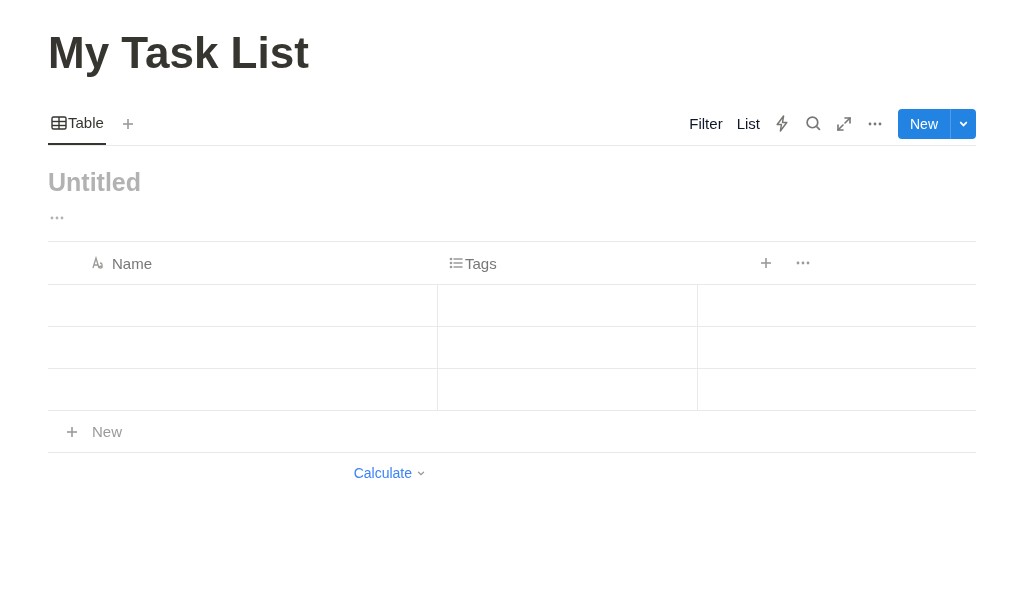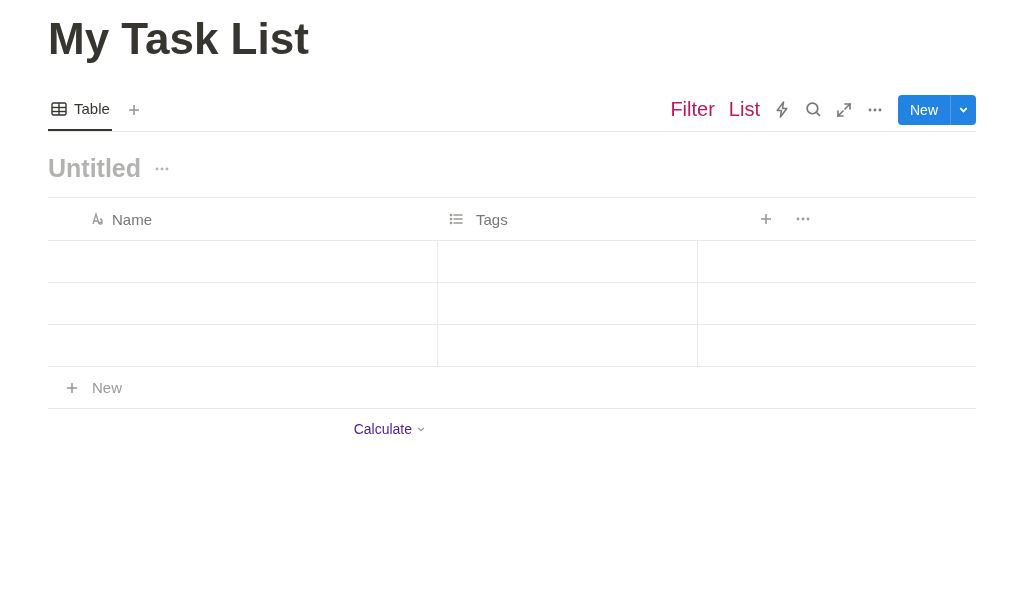--- a/index.html
+++ b/index.html
@@ -9,21 +9,21 @@
     }
     body {
       font-family: -apple-system, BlinkMacSystemFont, "Segoe UI", Helvetica, Arial, sans-serif;
       background: #ffffff;
       color: #37352f;
       width: 1024px;
       height: 614px;
       padding: 0;
     }
     .container {
-      padding: 14px 48px 0 48px;
+      padding: 28px 48px 0 48px;
     }
     .page-title {
       font-size: 44px;
       font-weight: 700;
       color: #37352f;
       margin-bottom: 24px;
     }
     .view-bar {
       display: flex;
       align-items: center;
@@ -33,43 +33,43 @@
     }
     .view-tabs {
       display: flex;
       align-items: center;
       gap: 14px;
       height: 100%;
     }
     .view-tab {
       display: flex;
       align-items: center;
-      gap: 6px;
+      gap: 0;
       height: 100%;
       font-size: 15px;
       font-weight: 500;
       color: #37352f;
       border-bottom: 2px solid #37352f;
       padding: 0 2px;
       cursor: pointer;
     }
     .add-tab {
       color: #9b9a97;
       cursor: pointer;
       display: flex;
       align-items: center;
     }
     .view-actions {
       display: flex;
       align-items: center;
       gap: 14px;
     }
     .view-action-text {
-      font-size: 20px;
-      color: #be185d;
+      font-size: 15px;
+      color: #0f172a;
       cursor: pointer;
     }
     .view-action-icon {
       color: #787774;
       cursor: pointer;
       display: flex;
       align-items: center;
       justify-content: center;
     }
     .new-button {
@@ -95,24 +95,25 @@
       color: #ffffff;
       padding: 0 7px;
       display: flex;
       align-items: center;
       cursor: pointer;
       border: none;
       border-left: 1px solid rgba(255,255,255,0.2);
     }
     .db-header {
       display: flex;
-      align-items: center;
+      align-items: flex-start;
       gap: 12px;
       margin-top: 22px;
       margin-bottom: 14px;
+      flex-direction: column;
     }
     .db-title {
       font-size: 25px;
       font-weight: 700;
       color: #b2b2b0;
     }
     .db-more {
       color: #b2b2b0;
       cursor: pointer;
     }
@@ -133,21 +134,21 @@
       gap: 8px;
       padding-left: 40px;
       color: #787774;
       font-size: 15px;
       cursor: pointer;
     }
     .col-tags {
       width: 260px;
       display: flex;
       align-items: center;
-      gap: 12px;
+      gap: 1px;
       padding-left: 10px;
       color: #787774;
       font-size: 15px;
       cursor: pointer;
     }
     .col-actions {
       display: flex;
       align-items: center;
       gap: 20px;
       padding-left: 60px;
@@ -188,21 +189,21 @@
       height: 40px;
       align-items: center;
     }
     .calc {
       width: 390px;
       display: flex;
       justify-content: flex-end;
       align-items: center;
       gap: 4px;
       padding-right: 12px;
-      color: #4c1d95;
+      color: #3b82f6;
       font-size: 14px;
       cursor: pointer;
     }
     svg {
       display: block;
     }
   </style>
 </head>
 <body>
 

